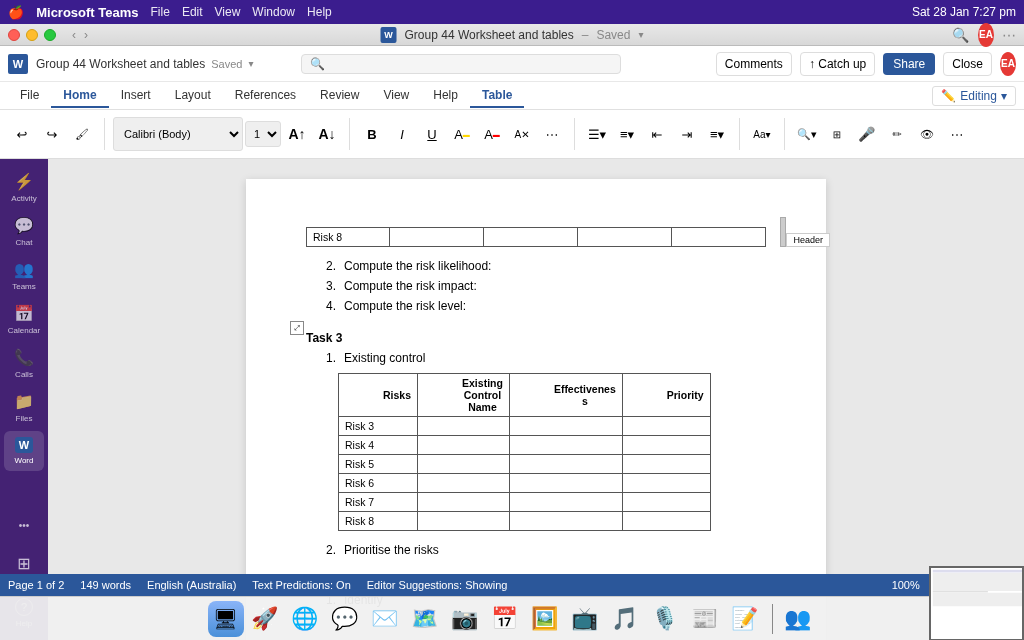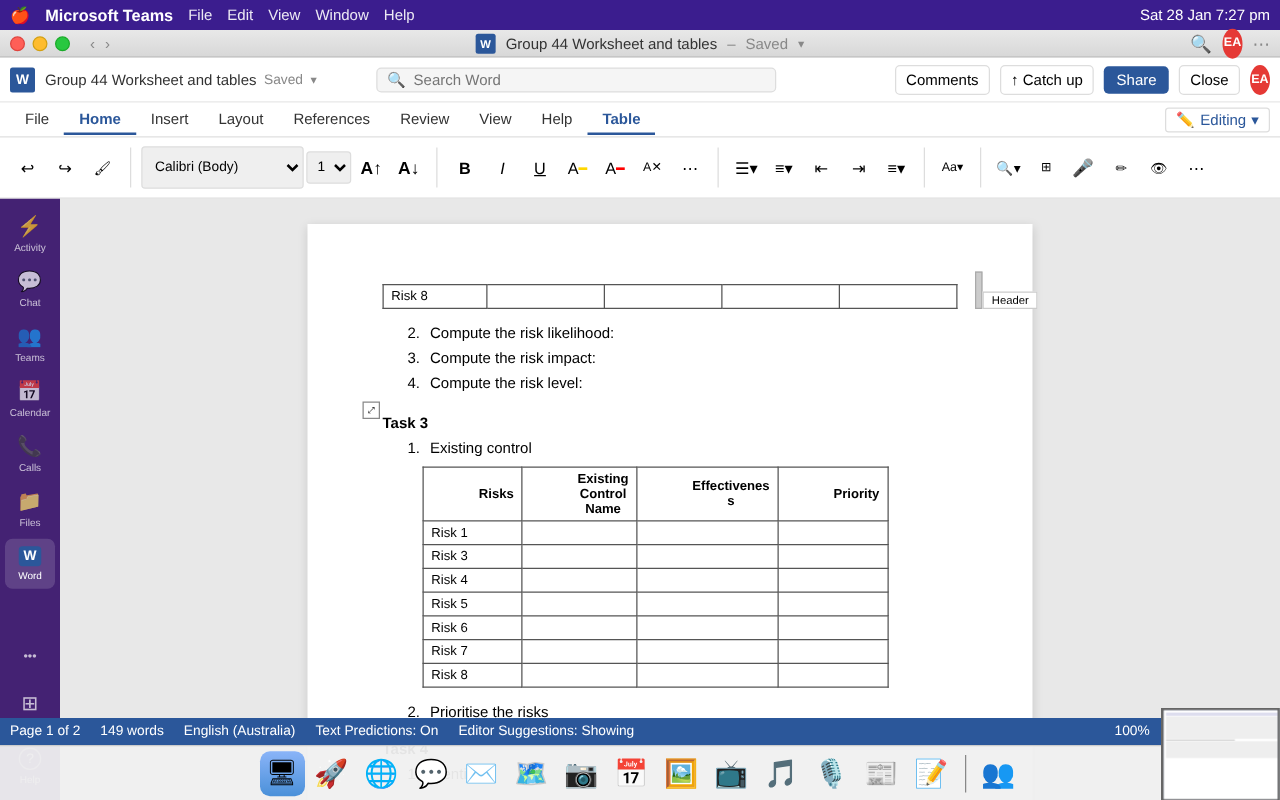--- a/index.html
+++ b/index.html
@@ -247,21 +247,20 @@
   <div class="word-title-bar">
     <div class="word-logo">W</div>
     <div class="doc-title">
       <span>Group 44 Worksheet and tables</span>
       <span style="color:#888;font-size:11px;">Saved</span>
       <span style="color:#888;font-size:10px;">▾</span>
     </div>
 
     <div class="search-word-bar">
       <span style="color:#888;font-size:12px;">🔍</span>
-      <input type="text" style="border: none; background: none; font-size: 12px; outline: none; flex: 1 1 0%;" placeholder="Search Word">
     </div>
 
     <div class="title-bar-buttons">
       <button class="btn-comments">Comments</button>
       <button class="btn-catch-up">
         <span>↑</span>
         <span>Catch up</span>
       </button>
       <button class="btn-share">Share</button>
       <button class="btn-close">Close</button>
@@ -434,26 +433,20 @@
         <div style="padding-left:32px;">
           <table class="risk-table" style="width:310px;">
             <tbody>
                 <tr>
               <th style="width:70px;">Risks</th>
               <th style="width:90px;">Existing Control Name</th>
               <th style="width:80px;">Effectivenes s</th>
               <th style="width:70px;">Priority</th>
             </tr>
             <tr>
-              <td>Risk 1</td>
-                  <td></td>
-                  <td></td>
-                  <td></td>
-            </tr>
-            <tr>
               <td>Risk 3</td>
                   <td></td>
                   <td></td>
                   <td></td>
             </tr>
             <tr>
               <td>Risk 4</td>
                   <td></td>
                   <td></td>
                   <td></td>

